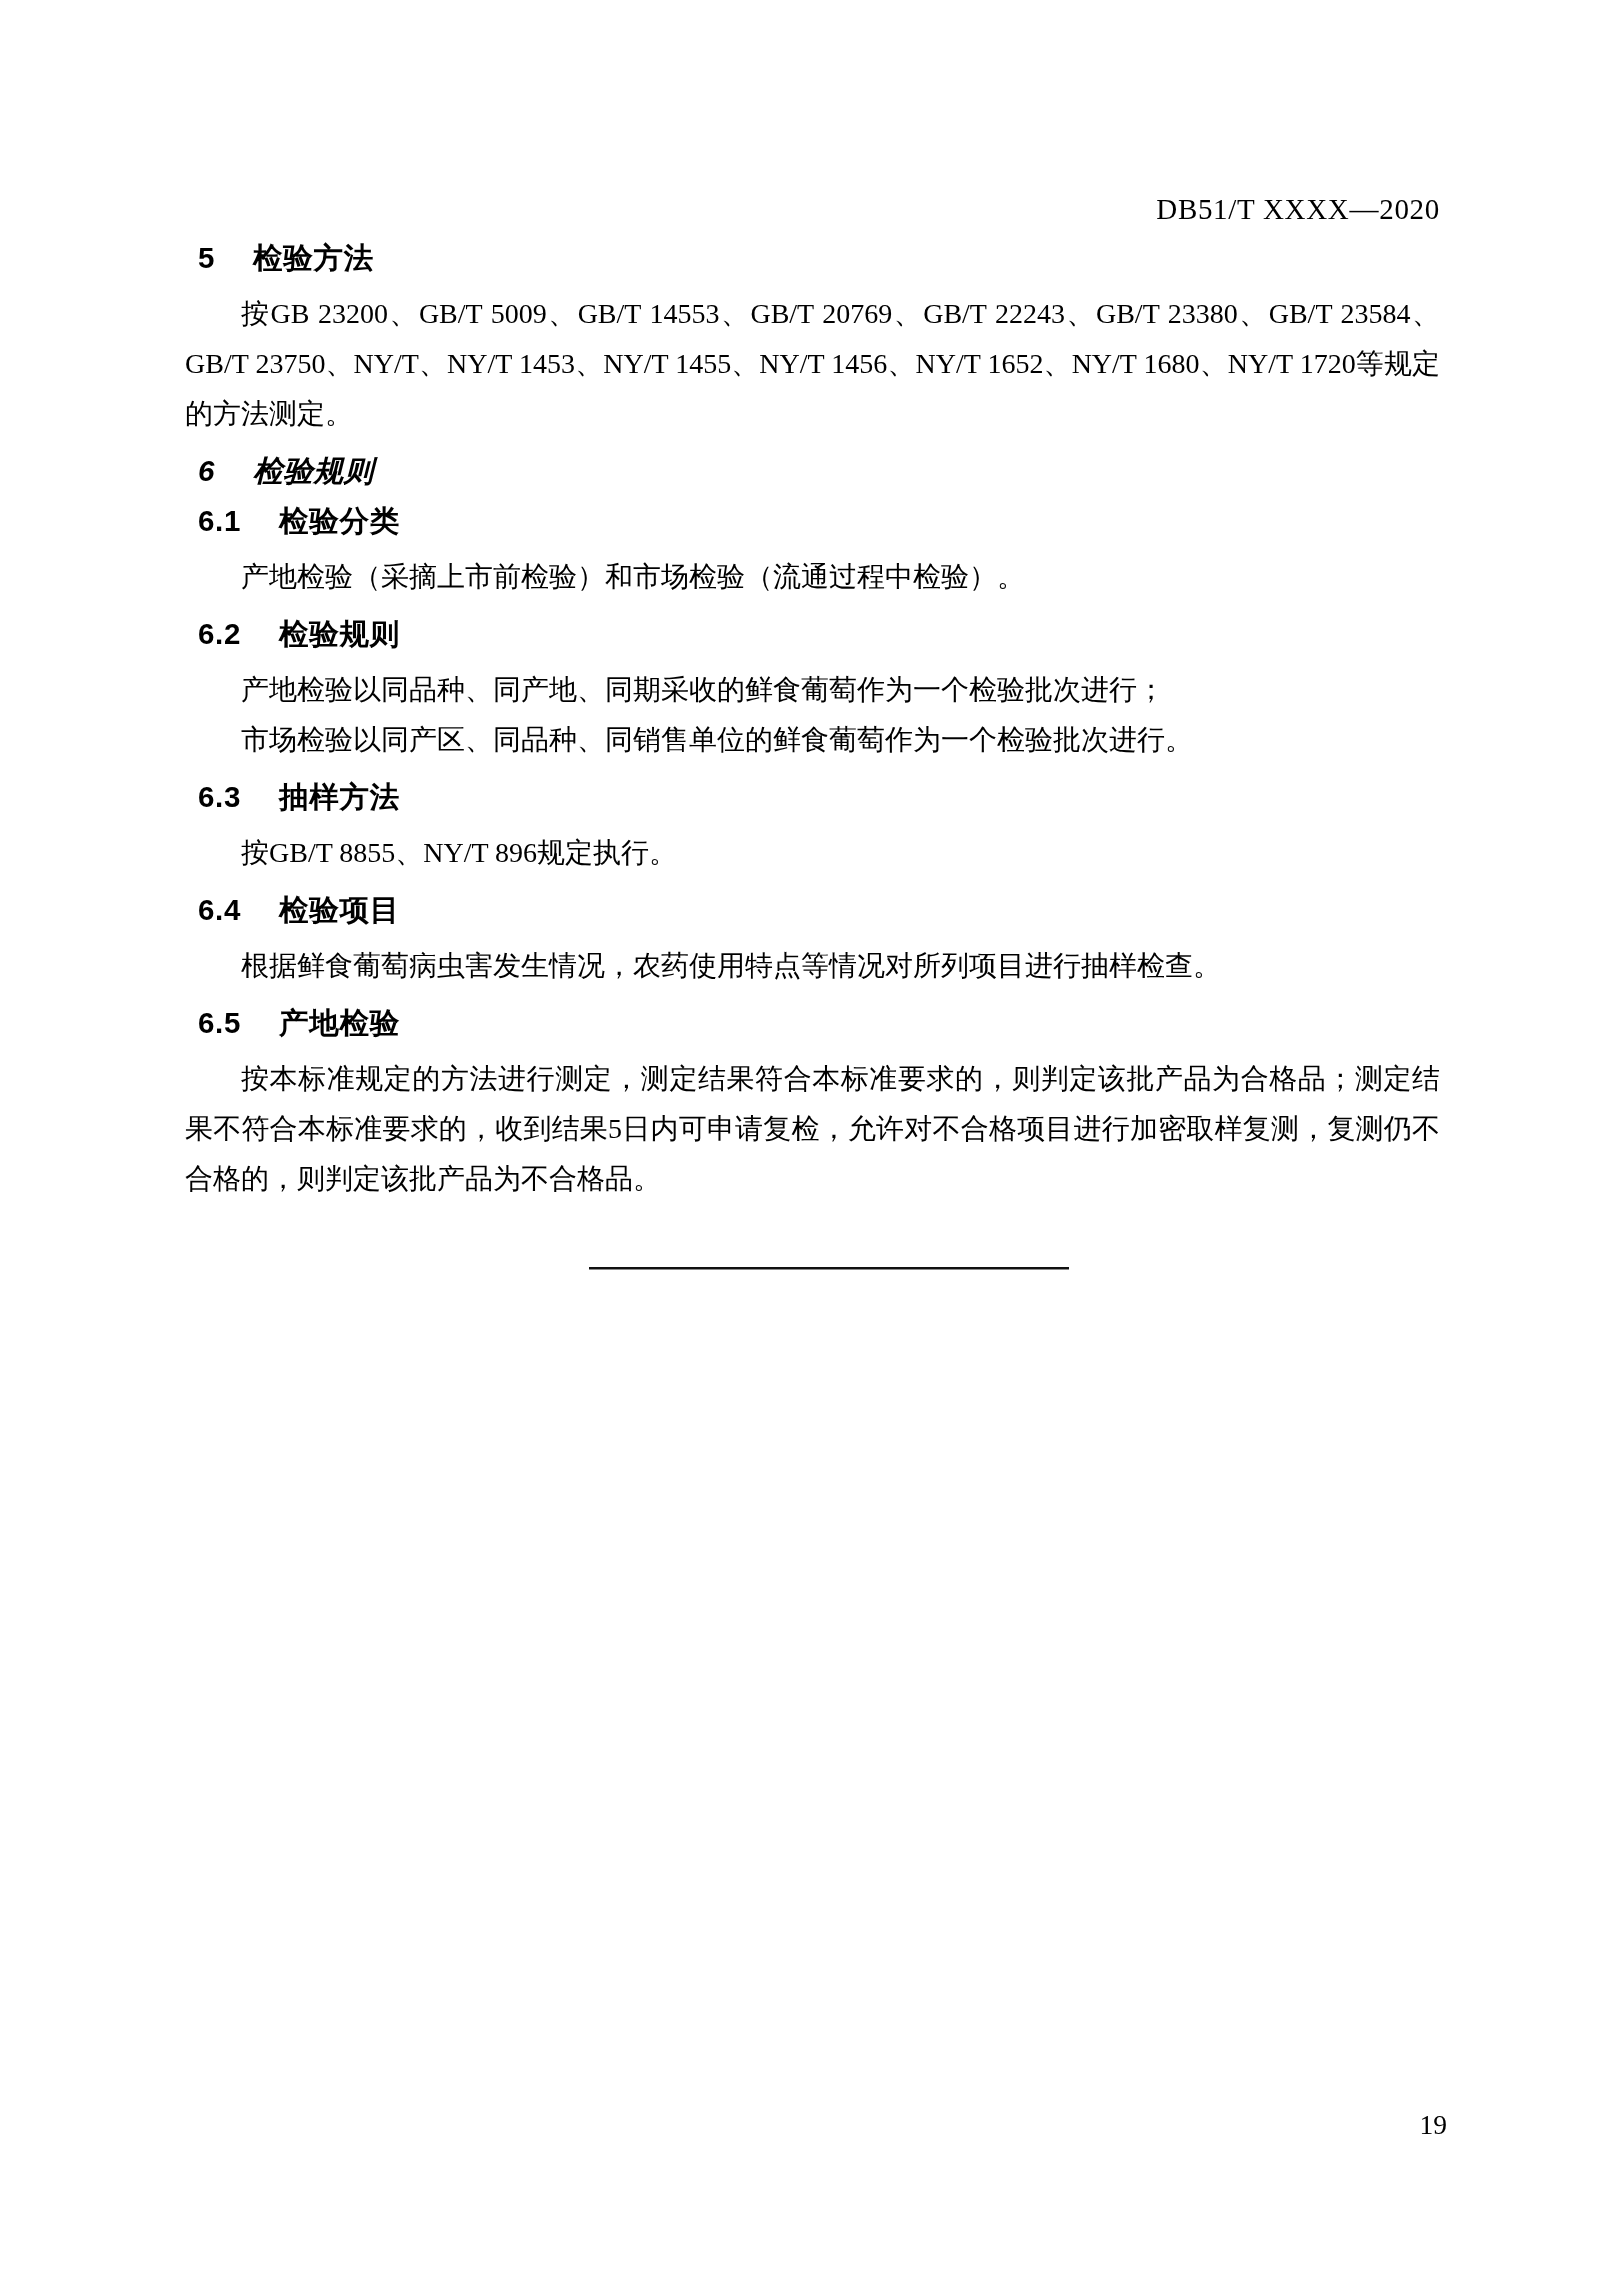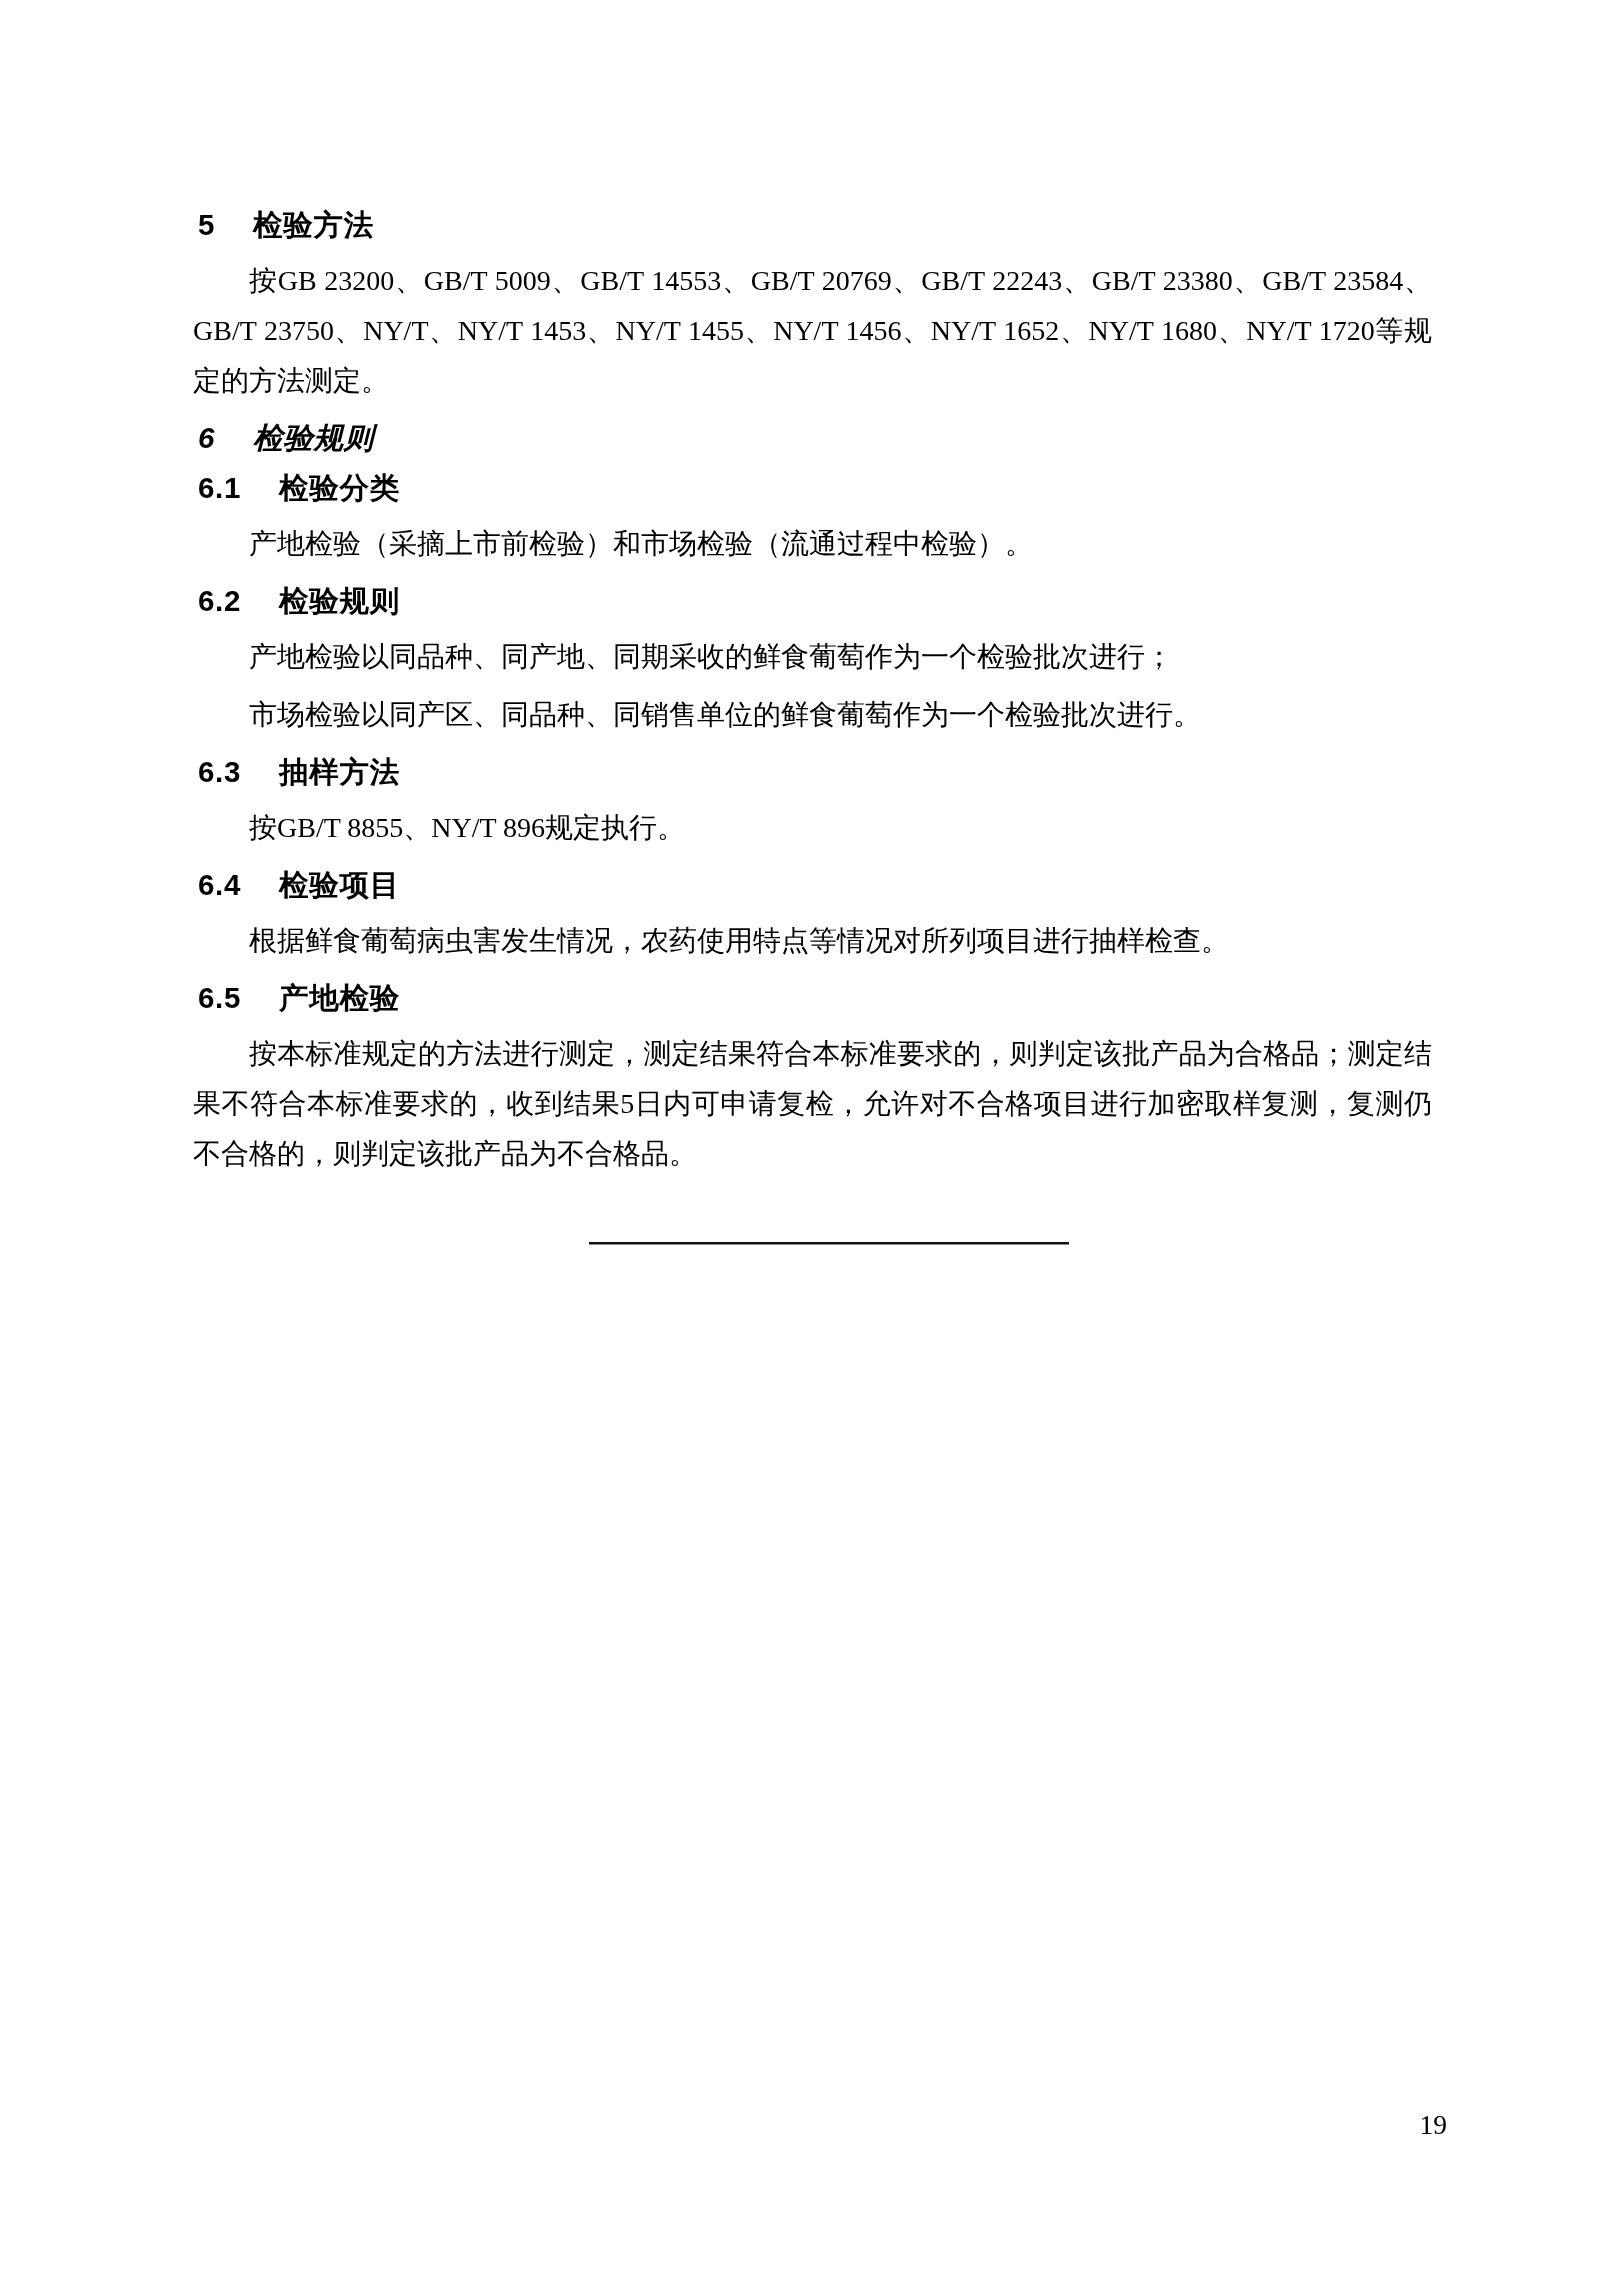--- a/index.html
+++ b/index.html
@@ -31,21 +31,21 @@
     font-weight: bold;
     font-size: 29.5px;
     line-height: 37px;
     letter-spacing: 0.7px;
   }
   h2.sec-heading .sec-num {
     display: inline-block;
     margin-right: 38px;
   }
   p.body-p {
-    margin: 8px;
+    margin: 0;
     font-size: 28px;
     line-height: 50px;
     text-align: justify;
     text-indent: 56px;
     font-family: "Liberation Serif", serif;
   }
   
   .h-5   { margin-top: 47px; }
   .p-5   { margin-top: 45px; }
   .h-6   { margin-top: 43px; font-style: italic; }
@@ -75,20 +75,23 @@
     font-size: 27.5px;
     line-height: 31px;
     font-family: "Liberation Serif", serif;
   }
 </style>
 </head>
 <body>
 
 <div class="page">
 
+  <div class="page-header">
+    <span>DB51/T XXXX—2020</span>
+  </div>
 
   <h2 class="sec-heading h-5">
     <span class="sec-num">5</span><span class="sec-title">检验方法</span>
   </h2>
   <p class="body-p p-5">按GB 23200、GB/T 5009、GB/T 14553、GB/T 20769、GB/T 22243、GB/T 23380、GB/T 23584、GB/T 23750、NY/T、NY/T 1453、NY/T 1455、NY/T 1456、NY/T 1652、NY/T 1680、NY/T 1720等规定的方法测定。</p>
 
   <h2 class="sec-heading h-6">
     <span class="sec-num">6</span><span class="sec-title">检验规则</span>
   </h2>
 

